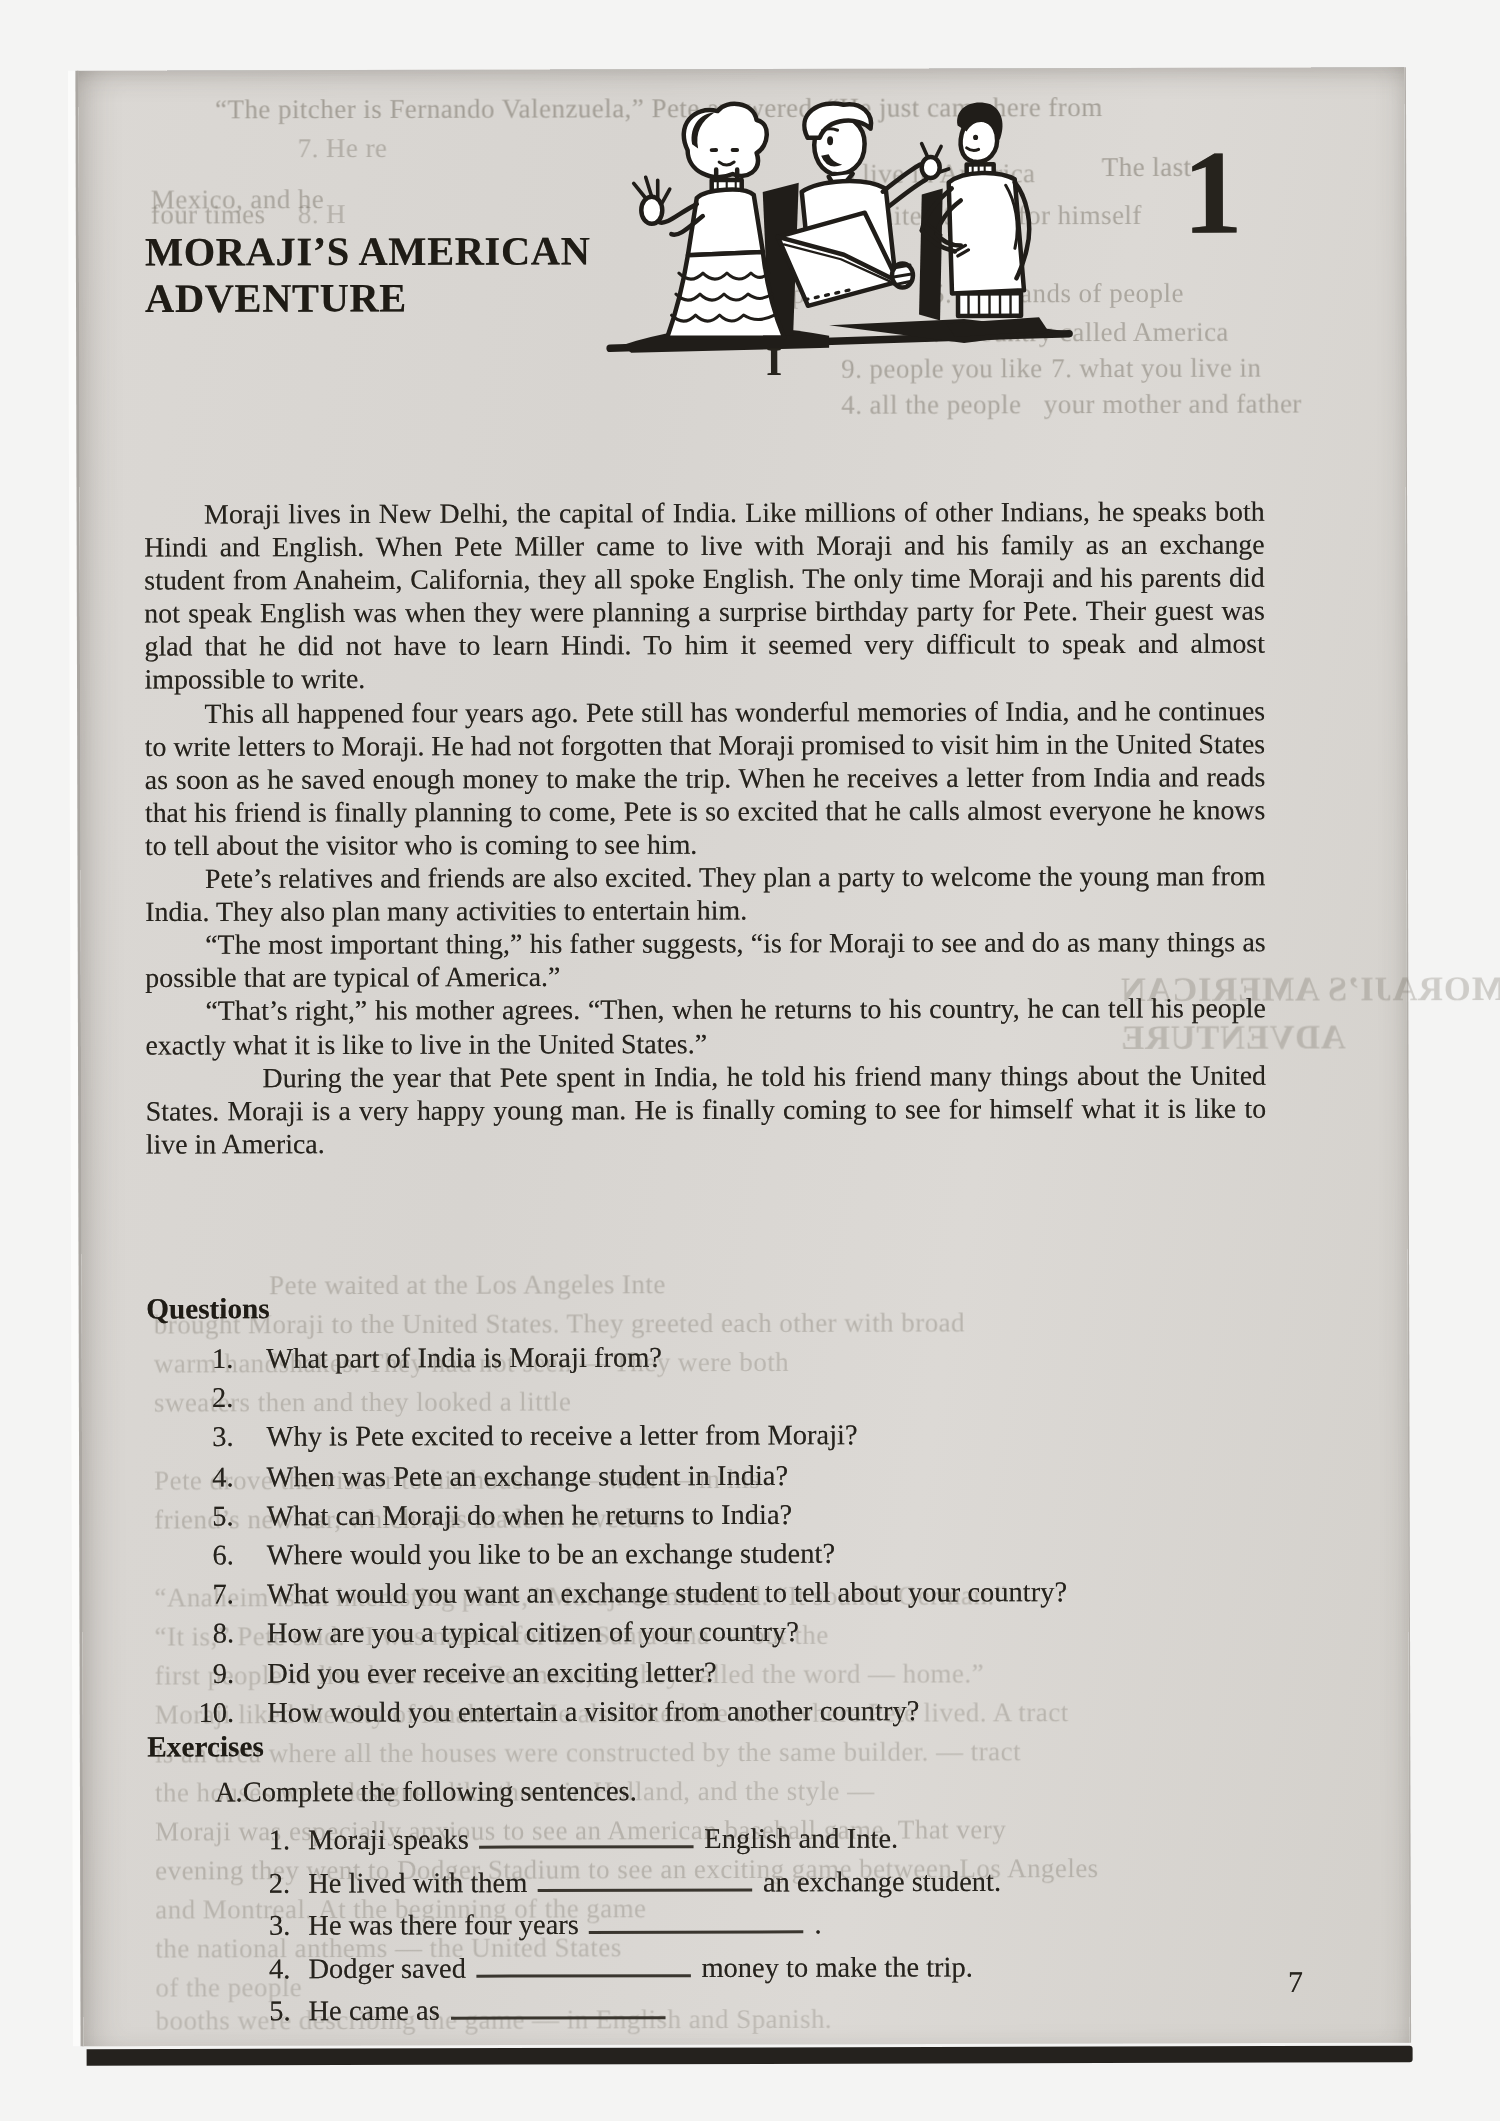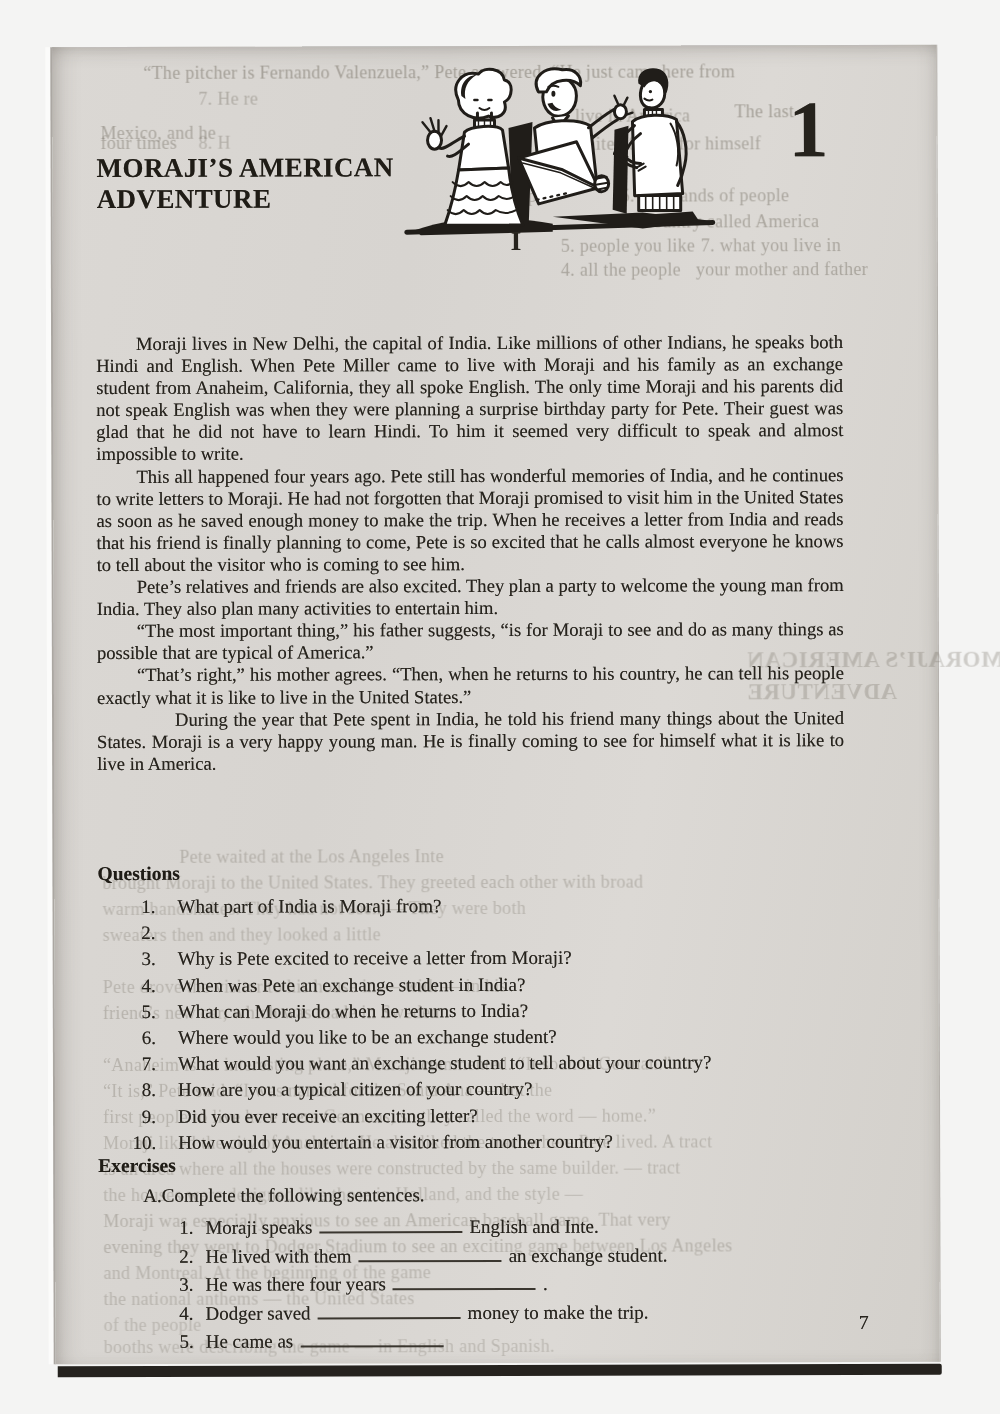--- a/index.html
+++ b/index.html
@@ -63,21 +63,21 @@
         <div class="ghost" style="left: 503px; top: 60px; opacity: 0.45;">to live in America</div>
         <div class="ghost" style="left: 682px; top: 56px; opacity: 0.5;">The last</div>
         <div class="ghost" style="left: 48px; top: 86px; opacity: 0.45;">four times</div>
         <div class="ghost" style="left: 146px; top: 86px; opacity: 0.35;">8. H</div>
         <div class="ghost" style="left: 493px; top: 88px; opacity: 0.45;">the United States for himself</div>
         <div class="ghost" style="left: 438px; top: 114px; opacity: 0.4;">H. What the</div>
         <div class="ghost" style="left: 443px; top: 140px; opacity: 0.4;">1. a p</div>
         <div class="ghost" style="left: 568px; top: 140px; opacity: 0.45;">5. thousands of people</div>
         <div class="ghost" style="left: 443px; top: 166px; opacity: 0.4;">2. a</div>
         <div class="ghost" style="left: 560px; top: 166px; opacity: 0.45;">6. a country called America</div>
-        <div class="ghost" style="left: 508px; top: 190px; opacity: 0.45;">5. people you like</div>
+        <div class="ghost" style="left: 508px; top: 190px; opacity: 0.45;">9. people you like</div>
         <div class="ghost" style="left: 648px; top: 190px; opacity: 0.45;">7. what you live in</div>
         <div class="ghost" style="left: 508px; top: 214px; opacity: 0.45;">4. all the people</div>
         <div class="ghost" style="left: 643px; top: 214px; opacity: 0.45;">your mother and father</div>
         <div class="ghost mirrored gbold" style="left: 693px; top: 602px; font-size: 23px; opacity: 0.28;">MORAJI’S AMERICAN</div>
         <div class="ghost mirrored gbold" style="left: 693px; top: 634px; font-size: 23px; opacity: 0.28;">ADVENTURE</div>
         <div class="ghost" style="left: 125px; top: 800px; opacity: 0.33;">Pete waited at the Los Angeles Inte</div>
         <div class="ghost" style="left: 48px; top: 826px; opacity: 0.33;">brought Moraji to the United States. They greeted each other with broad</div>
         <div class="ghost" style="left: 48px; top: 852px; opacity: 0.3;">warm handshakes. They had not seen — They were both</div>
         <div class="ghost" style="left: 48px; top: 878px; opacity: 0.3;">sweaters then and they looked a little</div>
         <div class="ghost" style="left: 48px; top: 930px; opacity: 0.3;">Pete drove the visitor to his house in — with — in his</div>

